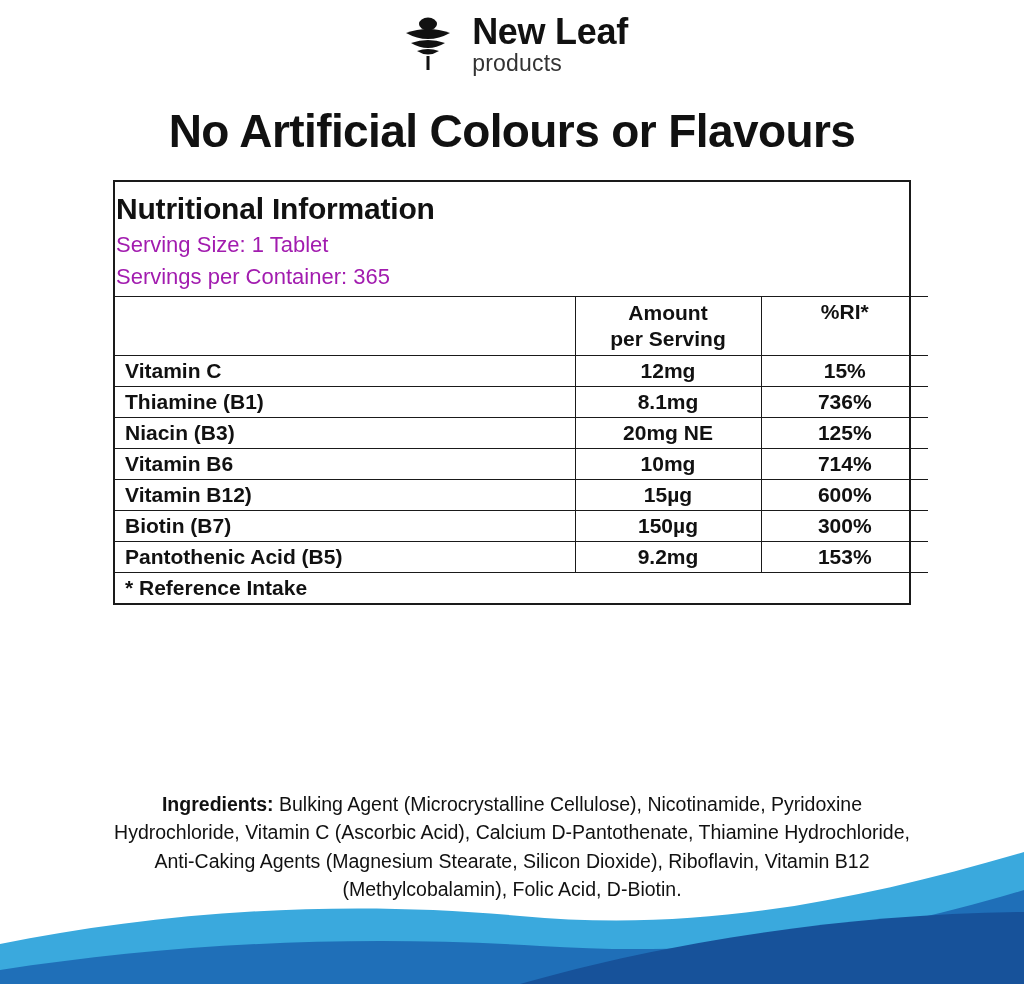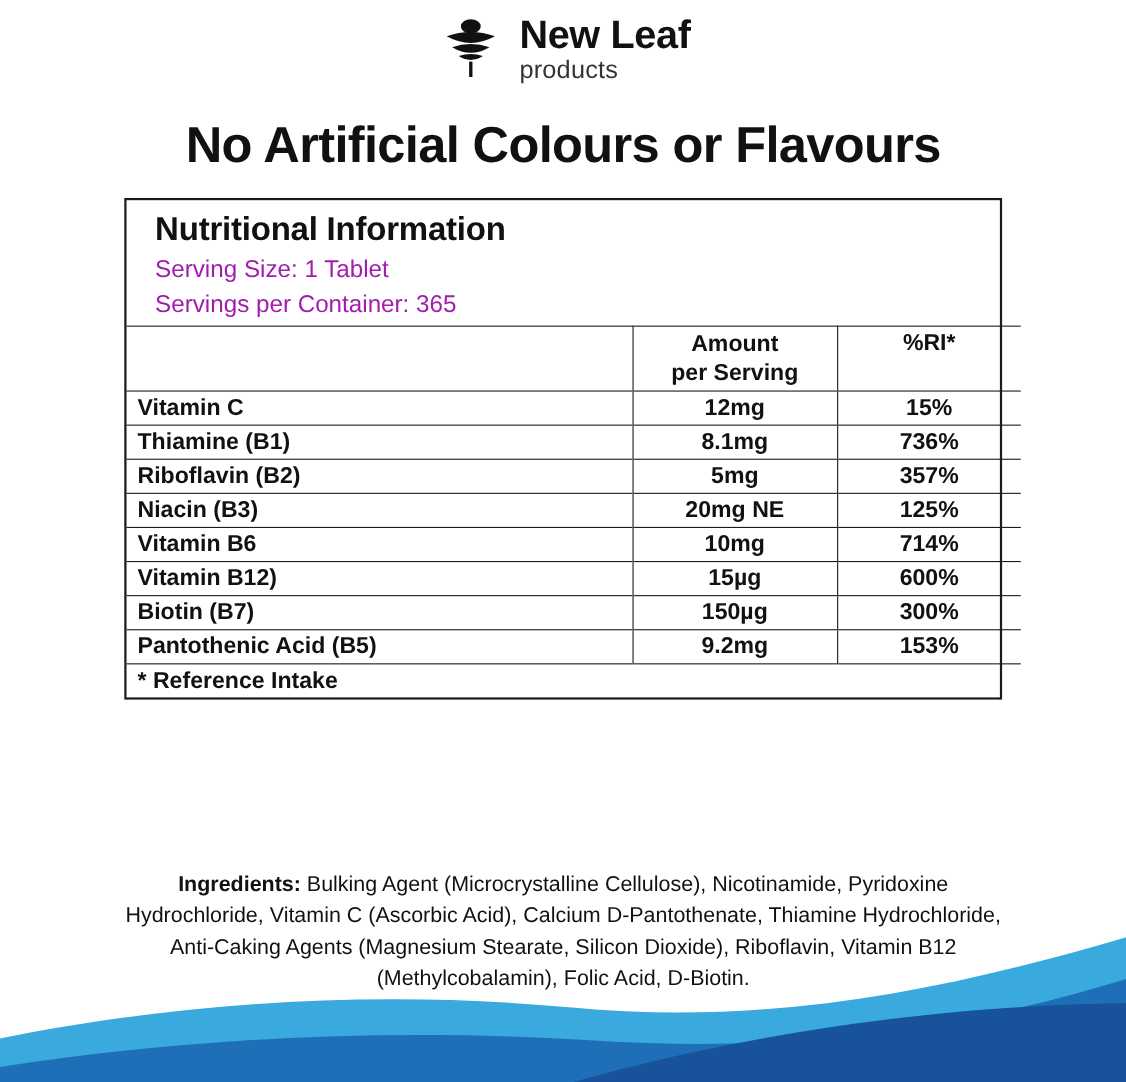--- a/index.html
+++ b/index.html
@@ -78,21 +78,21 @@
   .panel {
     position: absolute;
     left: 113px;
     top: 180px;
     width: 798px;
     border: 2px solid #1a1a1a;
     box-sizing: border-box;
     background: #fff;
   }
   .panel-head {
-    padding: 10px 14px 4px 26px;
+    padding: 10px 14px 4px 1px;
   }
   .panel-title {
     font-size: 30px;
     font-weight: bold;
     color: #111;
     letter-spacing: -0.2px;
     line-height: 1.15;
   }
   .panel-sub {
     font-size: 22px;
@@ -204,25 +204,20 @@
         <td>Vitamin C</td>
         <td class="col-amt">12mg</td>
         <td class="col-ri">15%</td>
       </tr>
       <tr>
         <td>Thiamine (B1)</td>
         <td class="col-amt">8.1mg</td>
         <td class="col-ri">736%</td>
       </tr>
       <tr>
-        <td>Riboflavin (B2)</td>
-        <td class="col-amt">5mg</td>
-        <td class="col-ri">357%</td>
-      </tr>
-      <tr>
         <td>Niacin (B3)</td>
         <td class="col-amt">20mg NE</td>
         <td class="col-ri">125%</td>
       </tr>
       <tr>
         <td>Vitamin B6</td>
         <td class="col-amt">10mg</td>
         <td class="col-ri">714%</td>
       </tr>
       <tr>

